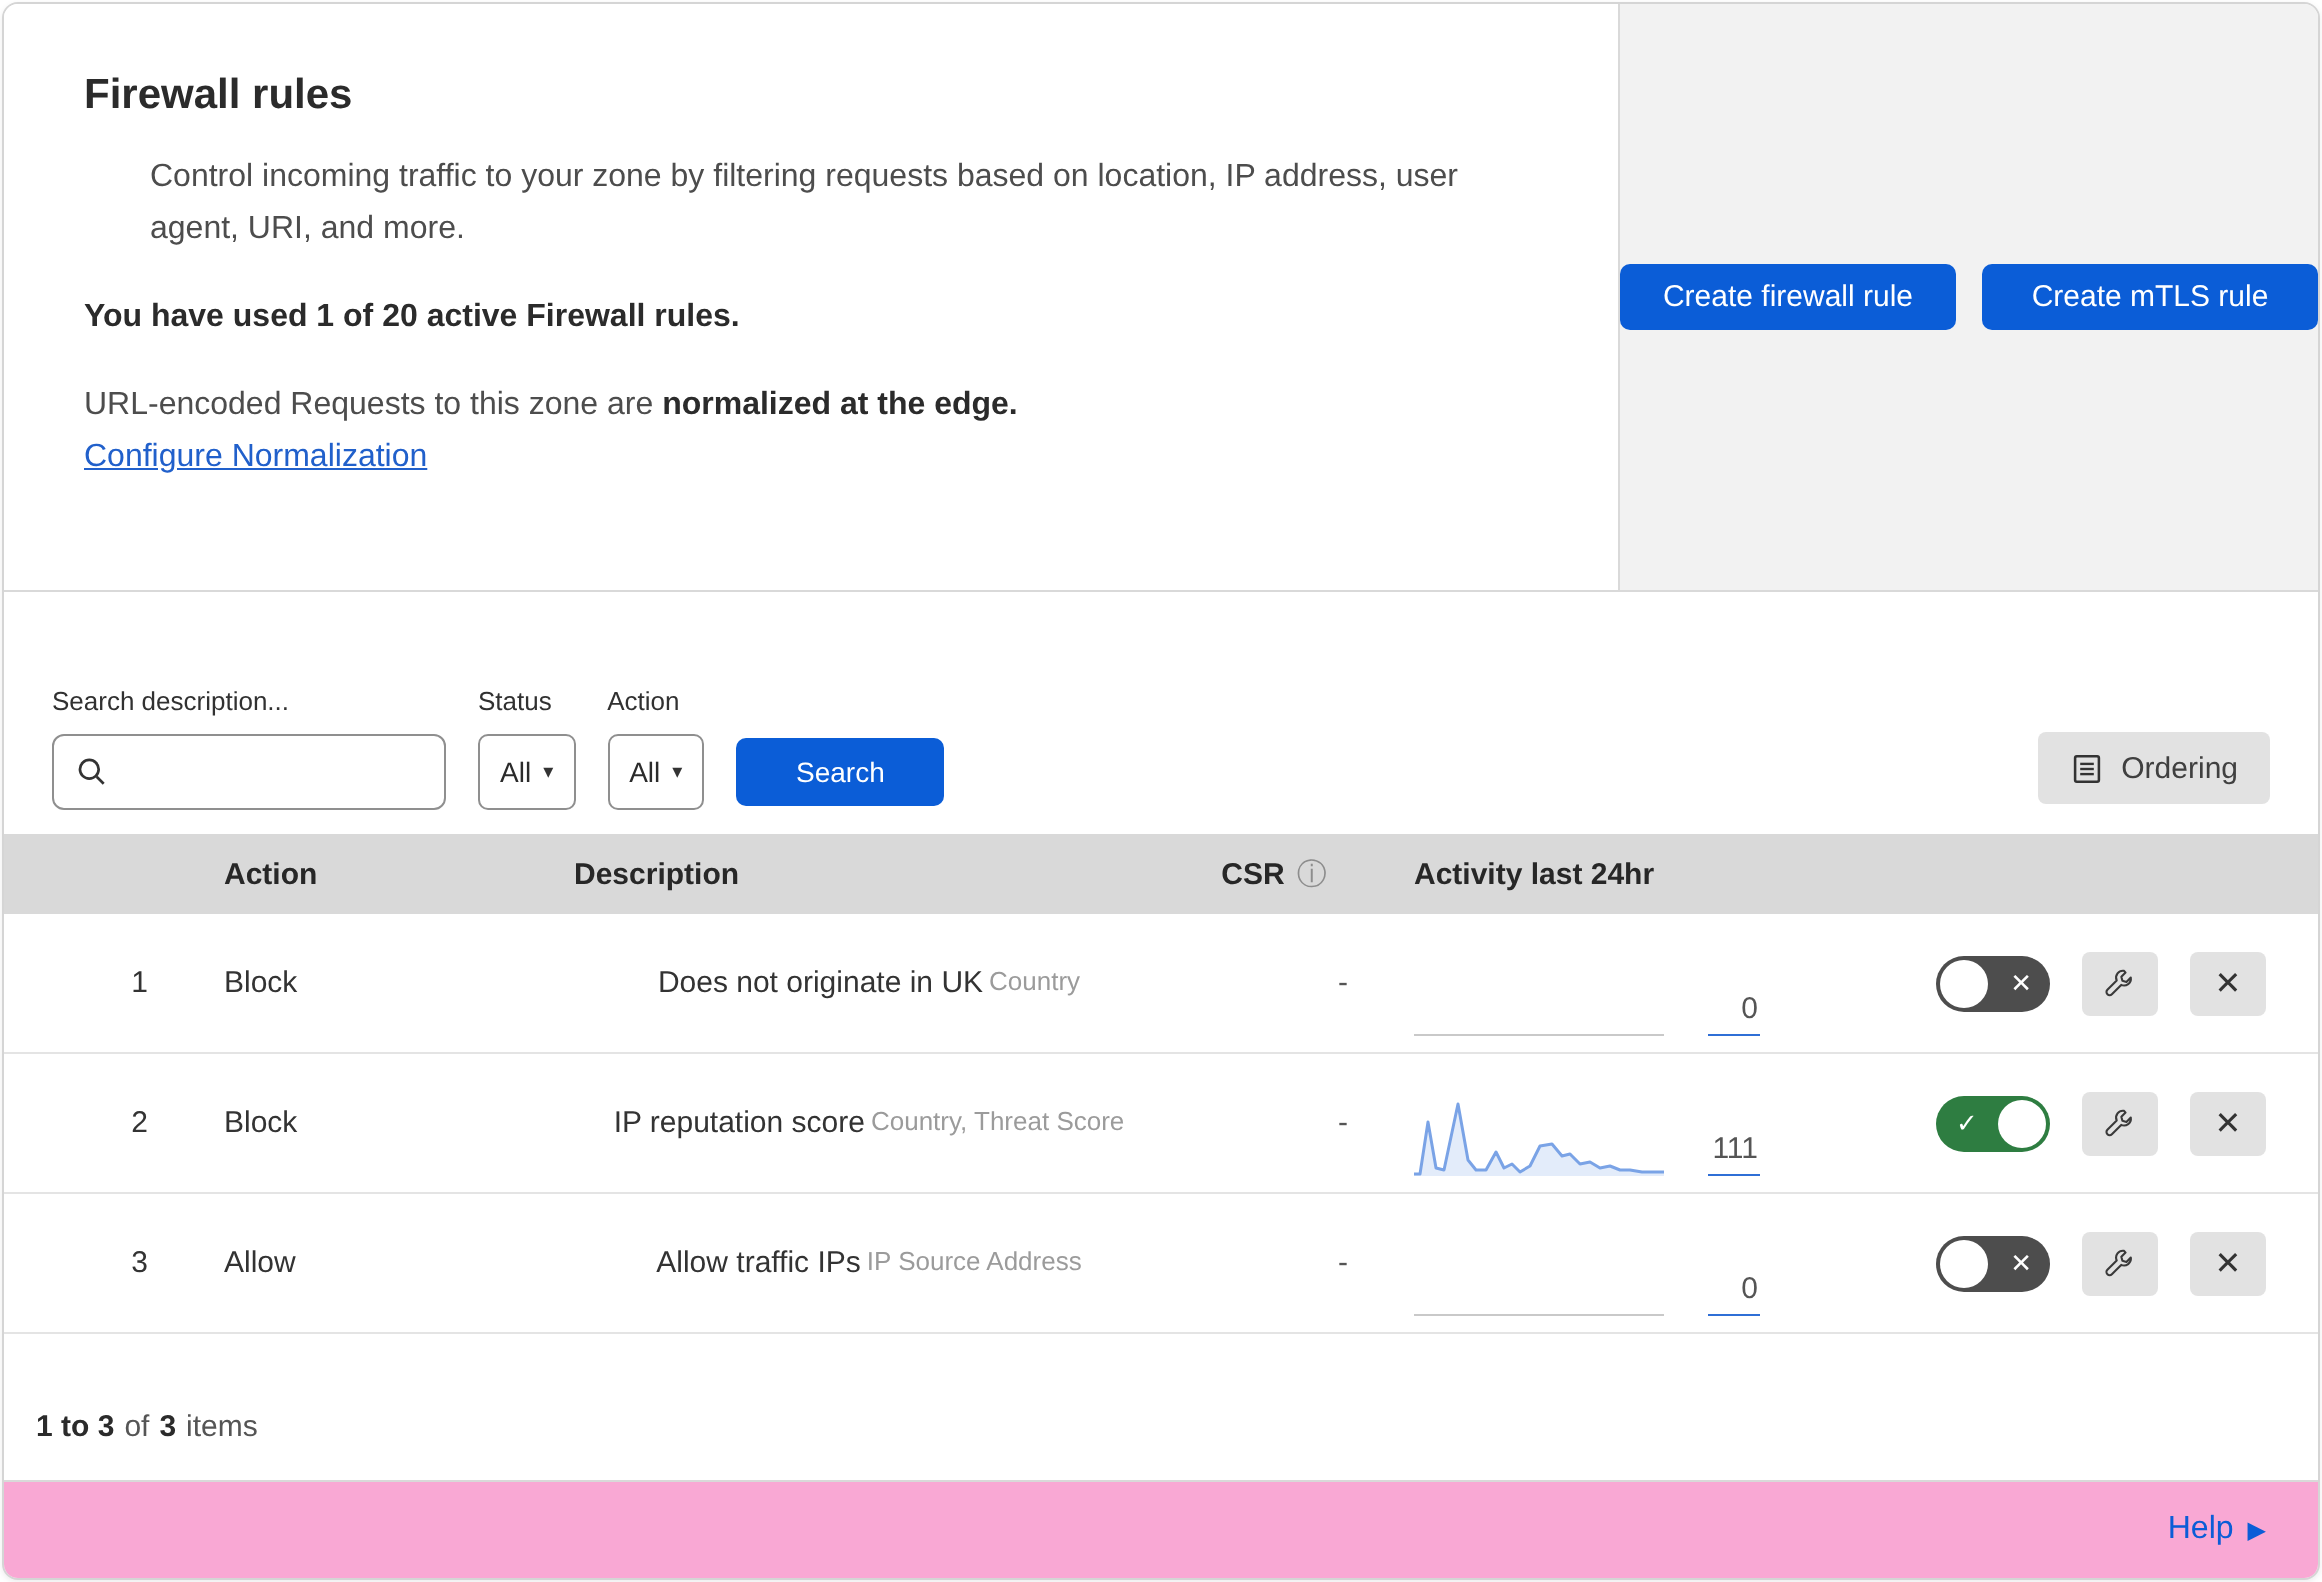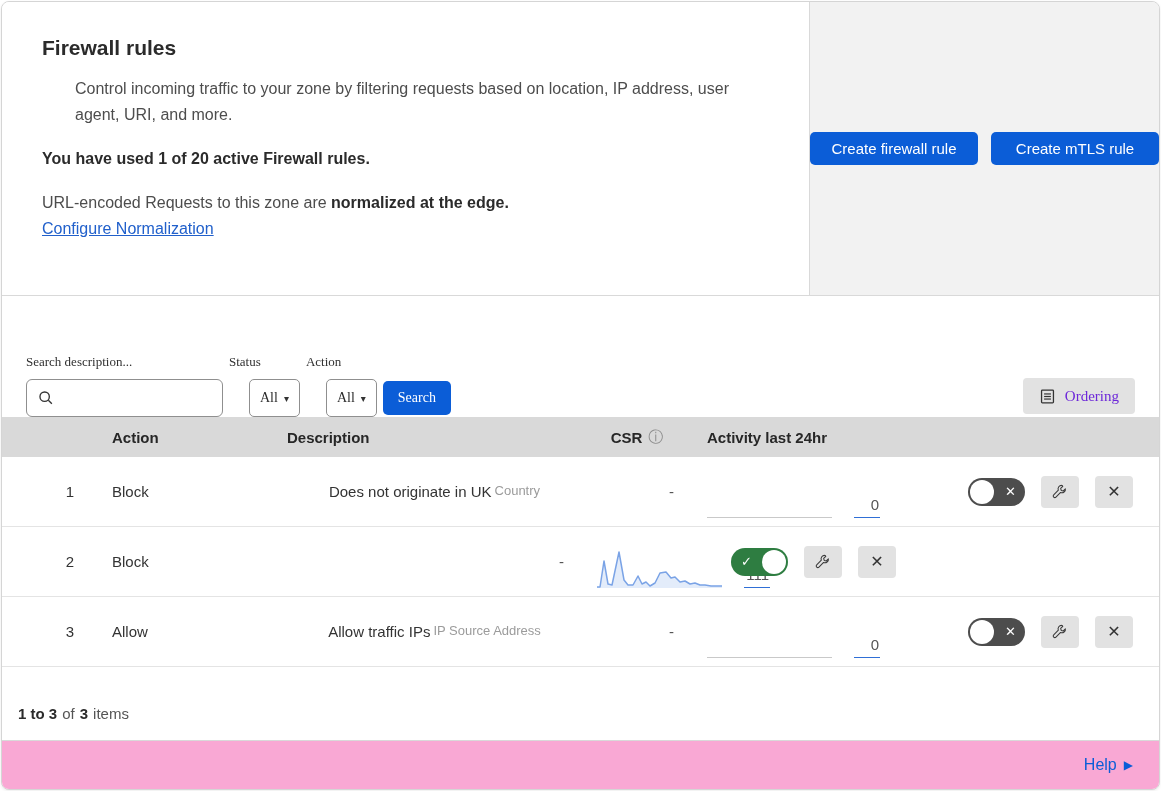--- a/index.html
+++ b/index.html
@@ -40,40 +40,40 @@
     width:350px;background:var(--panel-bg);border-left:1px solid var(--border);
     display:flex;flex-direction:row;justify-content:center;align-items:center;gap:13px;
   }
   .btn-primary{
     background:var(--primary-blue);color:#fff;border:none;border-radius:5px;
     font-family:inherit;font-size:15px;cursor:pointer;
   }
   .top-right .btn-primary{width:272px;height:33px;}
   
   .filters{
-    display:flex;align-items:flex-end;gap:6px;
-    padding:18px 24px 0 24px;height:121px;flex:0 0 auto;background:#fff;font-family:Liberation Serif, serif;
+    display:flex;align-items:flex-end;gap:16px;
+    padding:18px 24px 12px 24px;height:121px;flex:0 0 auto;background:#fff;
   }
   .f-group{display:flex;flex-direction:column;gap:9px;}
   .f-label{font-size:13px;color:#313131;}
   .search-box{
     width:197px;height:38px;border:1px solid #8f8f8f;border-radius:6px;
     display:flex;align-items:center;padding:0 10px;background:#fff;cursor:text;
   }
   .search-box input{border:none;outline:none;flex:1;font-family:inherit;font-size:14px;min-width:0;}
   .dropdown{
     height:38px;border:1px solid #8f8f8f;border-radius:5px;background:#fff;
-    display:flex;align-items:center;gap:6px;padding:0 10px;font-size:14px;color:#2b2b2b;cursor:pointer;margin-left:20px;
+    display:flex;align-items:center;gap:6px;padding:0 10px;font-size:14px;color:#2b2b2b;cursor:pointer;
   }
   .caret{font-size:10px;color:#333;}
-  .btn-search{width:68px;height:34px;margin-bottom:2px;font-size:14px;}
+  .btn-search{width:104px;height:34px;margin-bottom:2px;font-size:14px;}
   .filters .spacer{flex:1;}
   .btn-gray{
     background:var(--button-gray);border:none;border-radius:4px;cursor:pointer;
-    font-family:inherit;font-size:15px;color:#6d28d9;
+    font-family:inherit;font-size:15px;color:#404040;
   }
   .ordering{height:36px;padding:0 16px;display:flex;align-items:center;gap:9px;margin-bottom:3px;}
   
   .grid{display:grid;grid-template-columns:85px 175px 320px 110px 230px 1fr;}
   .thead{height:40px;background:var(--header-bg);align-items:center;font-size:15px;font-weight:600;color:#272727;flex:0 0 auto;}
   .thead .c{display:flex;align-items:center;}
   .c-action{padding-left:25px;}
   .c-desc{padding-left:25px;}
   .c-csr{justify-content:center;gap:6px;}
   .c-activity{padding-left:15px;}
@@ -215,20 +215,24 @@
       </button>
       <button class="icon-btn">
           <span>✕</span>
         </button>
     </div>
   </div>
 
   <div class="trow grid">
     <div class="c num">2</div>
     <div class="c c-action">Block</div>
+    <div class="c desc-cell">
+      <div class="d1">IP reputation score</div>
+      <div class="d2">Country, Threat Score</div>
+    </div>
     <div class="c csr">-</div>
     <div class="c activity">
       <svg class="spark" viewBox="0 0 125 38">
           <polygon points="0,38 0,37 3,37 7,11 11,34 15,35 22,2 27,30 31,35 36,35 41,26 45,34 49,32 53,36 58,33 63,23 69,22 74,28 78,27 83,32 88,31 93,34 98,33 103,35 108,35 114,36 120,36 125,36 125,38"></polygon>
           <polyline points="0,37 3,37 7,11 11,34 15,35 22,2 27,30 31,35 36,35 41,26 45,34 49,32 53,36 58,33 63,23 69,22 74,28 78,27 83,32 88,31 93,34 98,33 103,35 108,35 114,36 120,36 125,36"></polyline>
         </svg>
       <a class="count" href="#">111</a>
     </div>
     <div class="c controls">
       <div class="toggle on">

